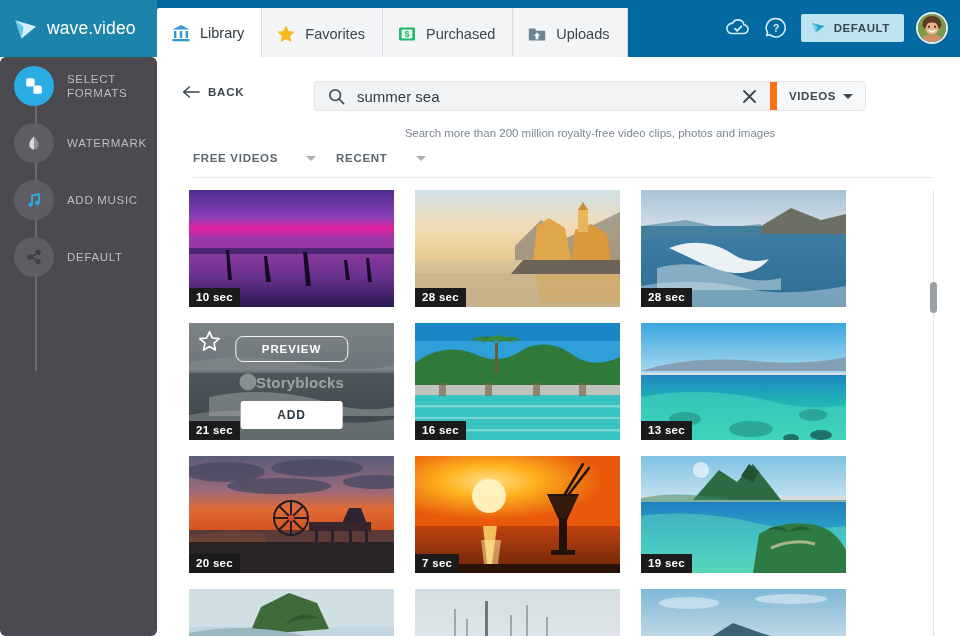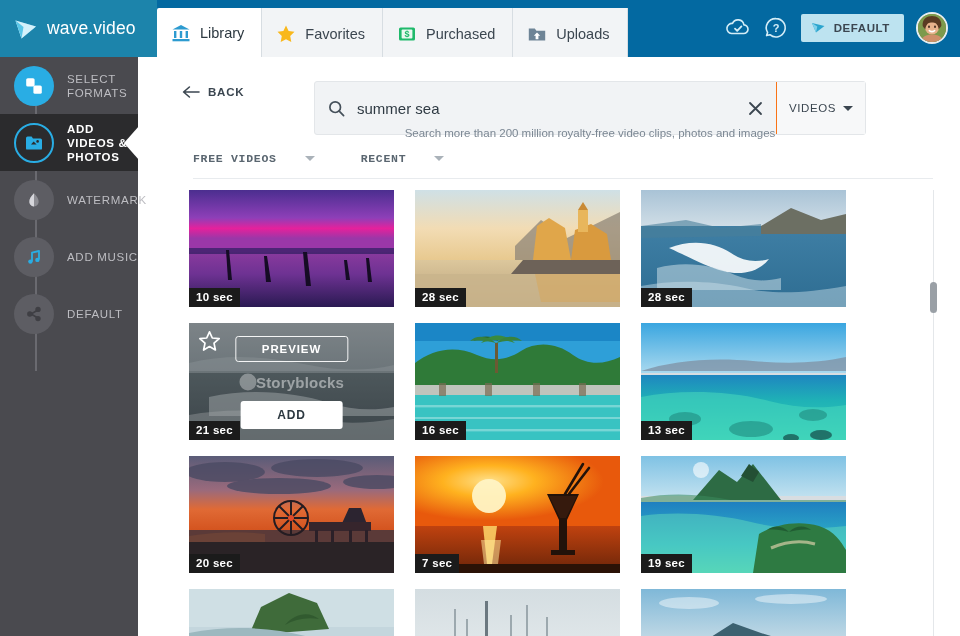--- a/index.html
+++ b/index.html
@@ -49,22 +49,23 @@
   .default-btn .mini-play { width: 15px; height: 13px; flex: none; }
   .avatar {
     width: 32px; height: 32px; border-radius: 50%;
     border: 2px solid #e8eef0; overflow: hidden; cursor: pointer;
     background: linear-gradient(175deg,#7a9b46 0%,#6d8a40 38%,#4d6a2e 100%);
     position: relative; flex: none;
   }
 
   
   .sidebar {
-    position: absolute; top: 57px; left: 0; width: 138px; height: 579px;
+    position: absolute; top: 57px; left: 0; width: 157px; height: 579px;
     background: #4a4a4f;
+    border-radius: 6px;
   }
   .step {
     position: relative; height: 57px; display: flex; align-items: center;
     padding-left: 14px; gap: 13px; cursor: pointer;
   }
   .step.active { background: #2b2b2d; }
   .step.active::after {
     content: ""; position: absolute; right: -1px; top: 50%;
     transform: translateY(-50%);
     border-top: 17px solid transparent; border-bottom: 17px solid transparent;
@@ -95,43 +96,43 @@
     display: flex; align-items: flex-start; padding: 28px 0 0 0; position: relative;
   }
   .back-btn {
     display: flex; align-items: center; gap: 8px; cursor: pointer;
     margin-left: 25px; color: #3b4650; font-size: 11.5px;
     letter-spacing: .8px; font-weight: bold;
   }
   .back-arrow { width: 18px; height: 14px; flex:none; }
   .search-wrap {
     position: absolute; left: 157px; top: 24px;
-    display: flex; align-items: stretch; width: 552px; height: 54px;
+    display: flex; align-items: stretch; width: 552px; height: 30px;
     background: #f1f3f5; border: 1px solid #e3e6e9; border-radius: 3px;
   }
   .search-icon-box { width: 42px; display: flex; align-items: center; justify-content: center; }
   .search-input {
     flex: 1; border: 0; background: transparent; outline: none;
     font-size: 15px; color: #2f3a43; font-family: "Liberation Sans", sans-serif;
   }
   .clear-box { width: 40px; display: flex; align-items: center; justify-content: center; cursor: pointer; }
   .videos-sel {
     display: flex; align-items: center; gap: 7px; padding: 0 12px;
-    border-left: 1px solid #f97316; background: #f7f8f9;
-    font-size: 11.5px; letter-spacing: .6px; font-weight: normal; color: #3b4650; cursor: pointer;
+    border-left: 7px solid #f97316; background: #f7f8f9;
+    font-size: 11.5px; letter-spacing: .6px; font-weight: bold; color: #3b4650; cursor: pointer;
   }
   .search-hint {
     position: absolute; left: 157px; top: 70px; width: 552px;
     text-align: center; font-size: 11.5px; color: #7b8793;
   }
 
   .filters {
     position: absolute; left: 36px; top: 95px; width: 740px;
-    display: flex; align-items: center; gap: 46px;
-    padding-bottom: 13px; border-bottom: 1px solid #e8ebee; font-family: Liberation Mono, monospace;
+    display: flex; align-items: center; gap: 20px;
+    padding-bottom: 13px; border-bottom: 1px solid #e8ebee;
   }
   .filter {
     display: flex; align-items: center; gap: 28px; cursor: pointer;
     font-size: 11.5px; letter-spacing: .7px; font-weight: bold; color: #5a6670;
   }
   .caret { width: 0; height: 0; border-left: 5px solid transparent;
            border-right: 5px solid transparent; border-top: 5px solid #aab2b9; }
   .caret.dark { border-top-color: #3b4650; }
 
   .grid {
@@ -145,21 +146,21 @@
   }
   .dur {
     position: absolute; left: 0; bottom: 0; background: #1b1b1b;
     color: #fff; font-size: 11.5px; font-weight: bold; letter-spacing: .3px;
     padding: 3px 7px 4px 7px; z-index: 5;
   }
   .card.hovered .veil { position:absolute; inset:0; background: rgba(20,22,24,.34); z-index: 3; }
   .star { position: absolute; left: 9px; top: 7px; z-index: 6; }
   .preview-btn {
     position: absolute; top: 13px; left: 50%; transform: translateX(-50%);
-    border: 1.5px solid rgba(255,255,255,.92); color: #fff; border-radius: 3px;
+    border: 1.5px solid rgba(255,255,255,.92); color: #fff; border-radius: 8px;
     font-size: 11.5px; letter-spacing: .9px; font-weight: bold;
     padding: 6px 26px; z-index: 6; cursor: pointer;
   }
   .add-btn {
     position: absolute; bottom: 11px; left: 50%; transform: translateX(-50%);
     background: #ffffff; color: #2c3840; border-radius: 3px;
     font-size: 12px; letter-spacing: .9px; font-weight: bold;
     padding: 7px 37px; z-index: 6; cursor: pointer;
   }
   .wm {
@@ -270,30 +271,20 @@
       <span class="step-dot done">
         <svg width="22" height="22" viewBox="0 0 22 22">
           <rect x="3.2" y="3.2" width="8.4" height="8.4" rx="1.6" fill="#ffffff"></rect>
           <rect x="10.4" y="10.4" width="8.4" height="8.4" rx="1.6" fill="#ffffff"></rect>
           <rect x="2.4" y="2.4" width="17.2" height="17.2" rx="3" fill="none" stroke="#ffffff" stroke-width="0"></rect>
         </svg>
       </span>
       <span class="step-label">SELECT FORMATS</span>
     </div>
 
-    <div class="step active">
-      <span class="step-dot curr">
-        <svg width="20" height="20" viewBox="0 0 20 20">
-          <path d="M2 5.2a1.6 1.6 0 0 1 1.6-1.6h4l1.4 1.8h7.4A1.6 1.6 0 0 1 18 7v8.4a1.2 1.2 0 0 1-1.2 1.2H3.2A1.2 1.2 0 0 1 2 15.4z" fill="#29ade4"></path>
-          <path d="M9.6 8.4l3 3.2H7z" fill="#2b2b2d"></path>
-          <circle cx="13.6" cy="8.4" r="1.3" fill="#2b2b2d"></circle>
-        </svg>
-      </span>
-      <span class="step-label">ADD VIDEOS &amp; PHOTOS</span>
-    </div>
 
 
     <div class="step">
       <span class="step-dot todo">
         <svg width="20" height="20" viewBox="0 0 20 20">
           <path d="M10 3.2c3 3.4 4.6 5.6 4.6 7.8A4.6 4.6 0 0 1 10 16.4a4.6 4.6 0 0 1-4.6-5.4c0-2.2 1.6-4.4 4.6-7.8z" fill="#8d8d93"></path>
           <path d="M10 3.2v13.2a4.6 4.6 0 0 1-4.6-5.4c0-2.2 1.6-4.4 4.6-7.8z" fill="#d6d6db"></path>
         </svg>
       </span>
       <span class="step-label">WATERMARK</span>

